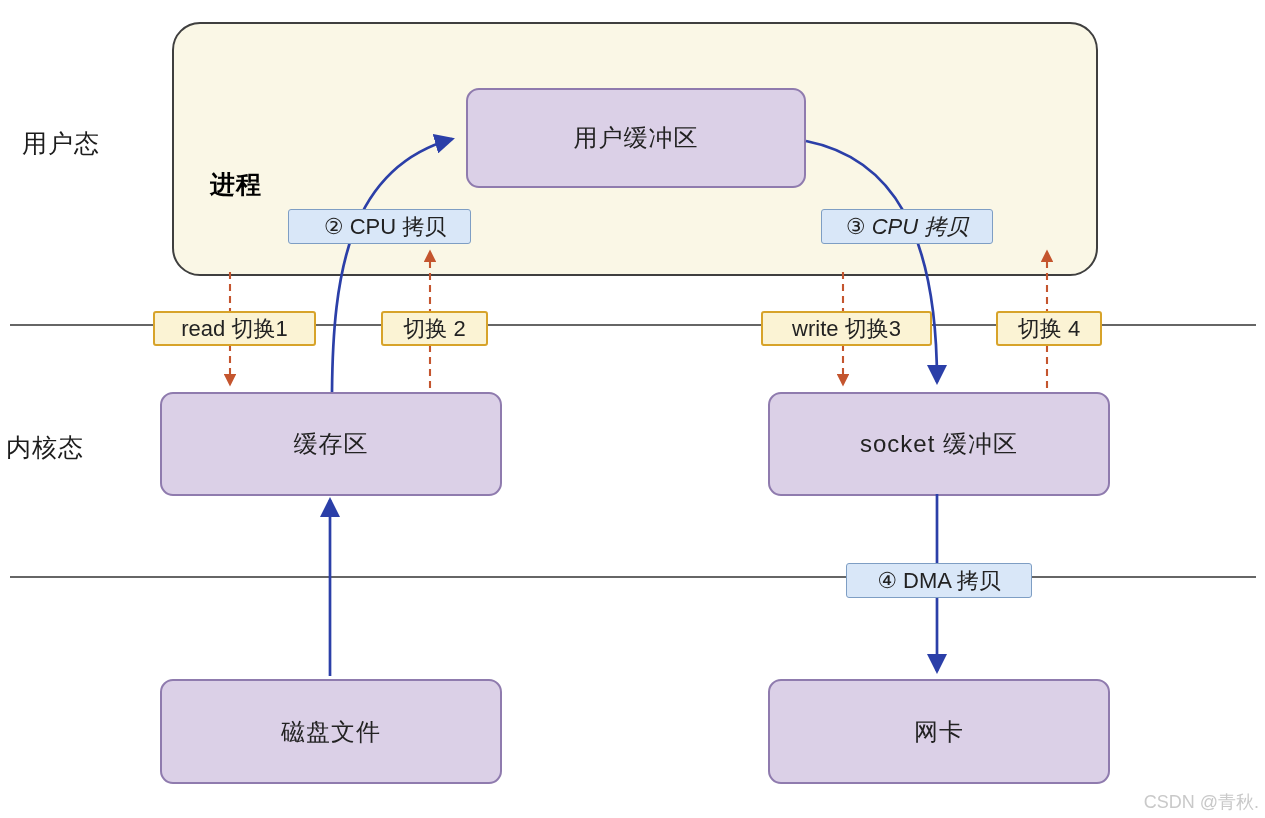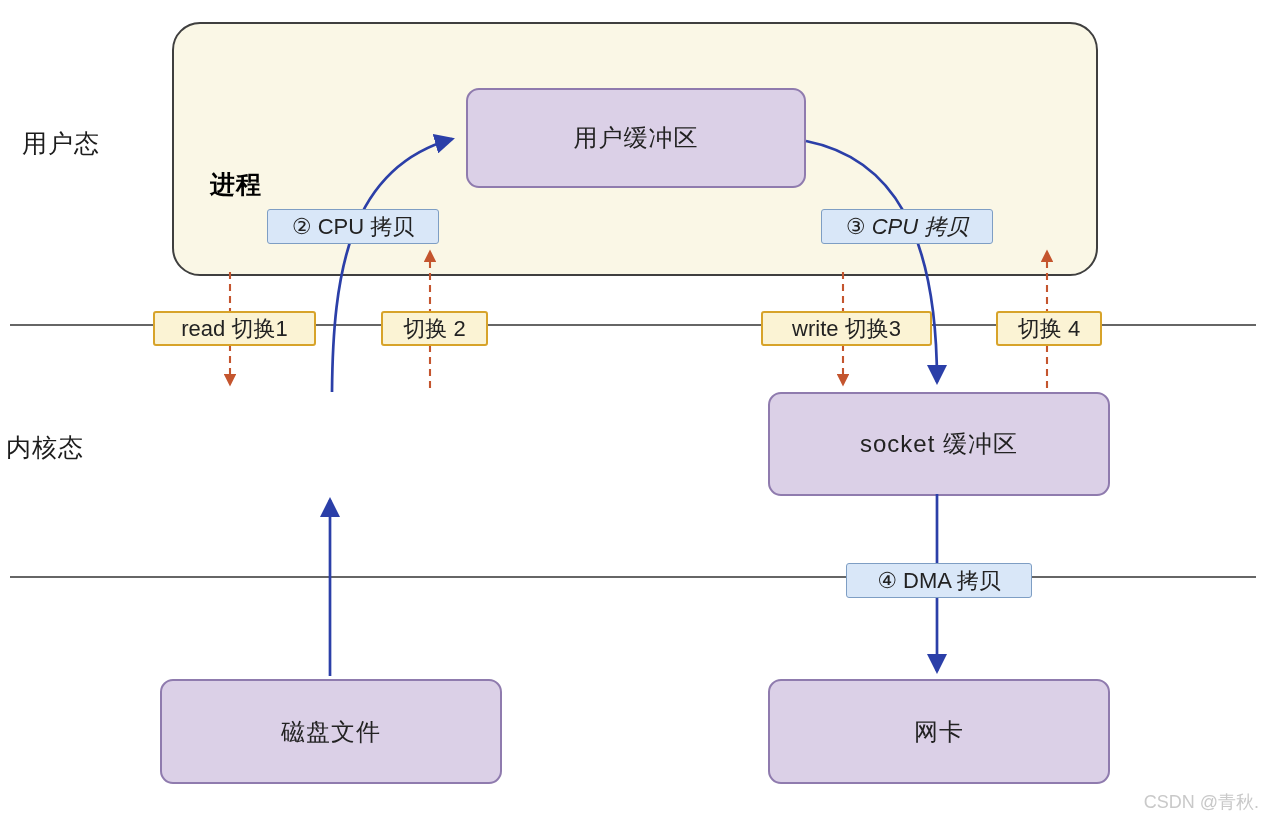--- a/index.html
+++ b/index.html
@@ -71,21 +71,21 @@
   .chip-blue {
     background: #D9E7F8;
     border: 1.6px solid #7e9ec4;
     border-radius: 3px;
   }
   .chip-yellow {
     background: #FBF3D4;
     border: 2px solid #D7A32A;
     border-radius: 3px;
   }
-  .chip-cpu-2  { left: 267px; top: 209px; width: 170px; height: 33px; }
+  .chip-cpu-2  { left: 288px; top: 209px; width: 170px; height: 33px; padding-left: 11px; }
   .chip-cpu-3  { left: 821px; top: 209px; width: 170px; height: 33px; font-style: italic; }
   .chip-dma-1  { left: 241px; top: 563px; width: 184px; height: 33px; }
   .chip-dma-4  { left: 846px; top: 563px; width: 184px; height: 33px; }
   .chip-sw-r1  { left: 153px; top: 311px; width: 159px; height: 31px; }
   .chip-sw-2   { left: 381px; top: 311px; width: 103px; height: 31px; }
   .chip-sw-w3  { left: 761px; top: 311px; width: 167px; height: 31px; }
   .chip-sw-4   { left: 996px; top: 311px; width: 102px; height: 31px; }
   .arrows-svg {
     position: absolute;
     left: 0; top: 0;
@@ -107,20 +107,23 @@
 <div class="canvas">
 
   <div class="mode-label" style="left:22px; top:127px;">用户态</div>
   <div class="mode-label" style="left:6px; top:431px;">内核态</div>
 
   <div class="process-box"></div>
   <div class="process-label">进程</div>
 
   <div class="purple-box box-user-buffer">
     <span>用户缓冲区</span>
+  </div>
+  <div class="purple-box box-kernel-buffer">
+    <span>缓存区</span>
   </div>
   <div class="purple-box box-socket-buffer">
     <span>socket 缓冲区</span>
   </div>
   <div class="purple-box box-disk-file">
     <span>磁盘文件</span>
   </div>
   <div class="purple-box box-nic">
     <span>网卡</span>
   </div>

